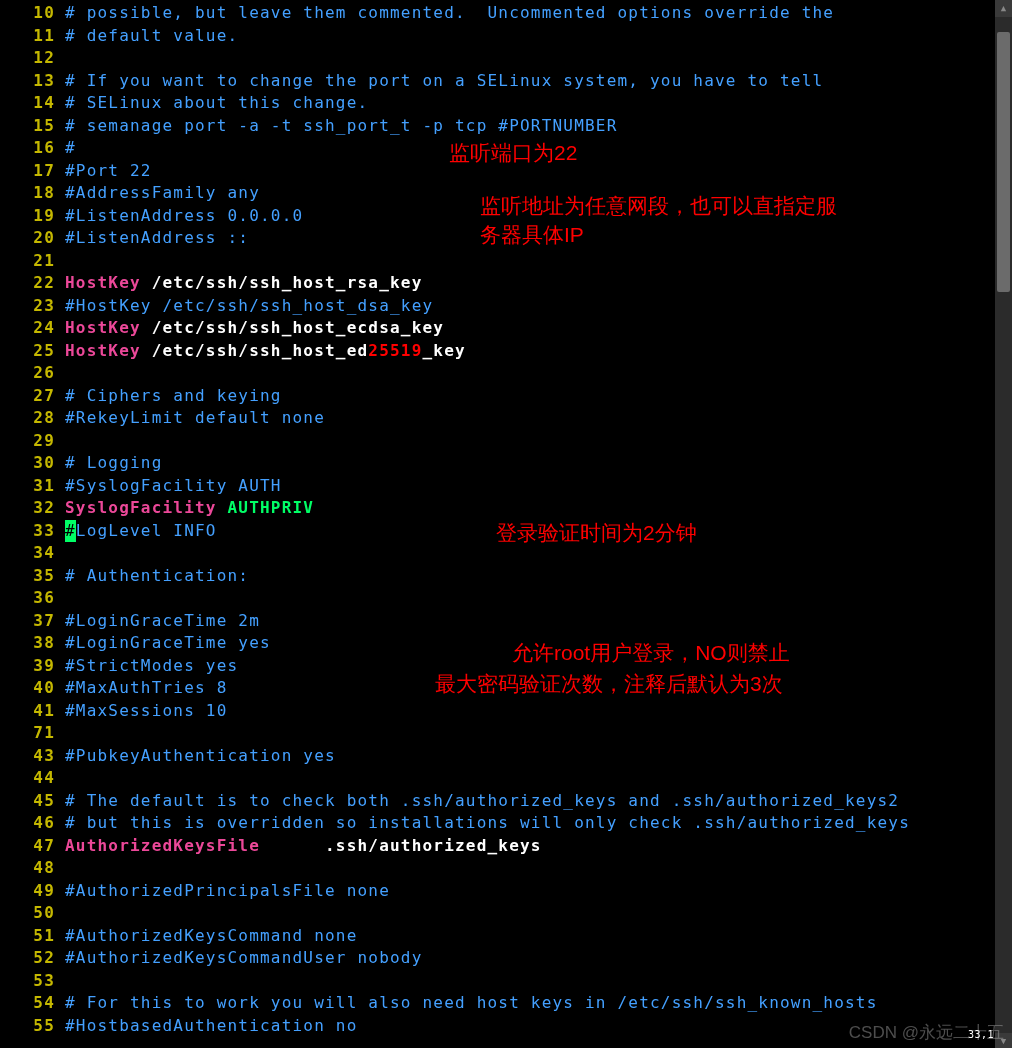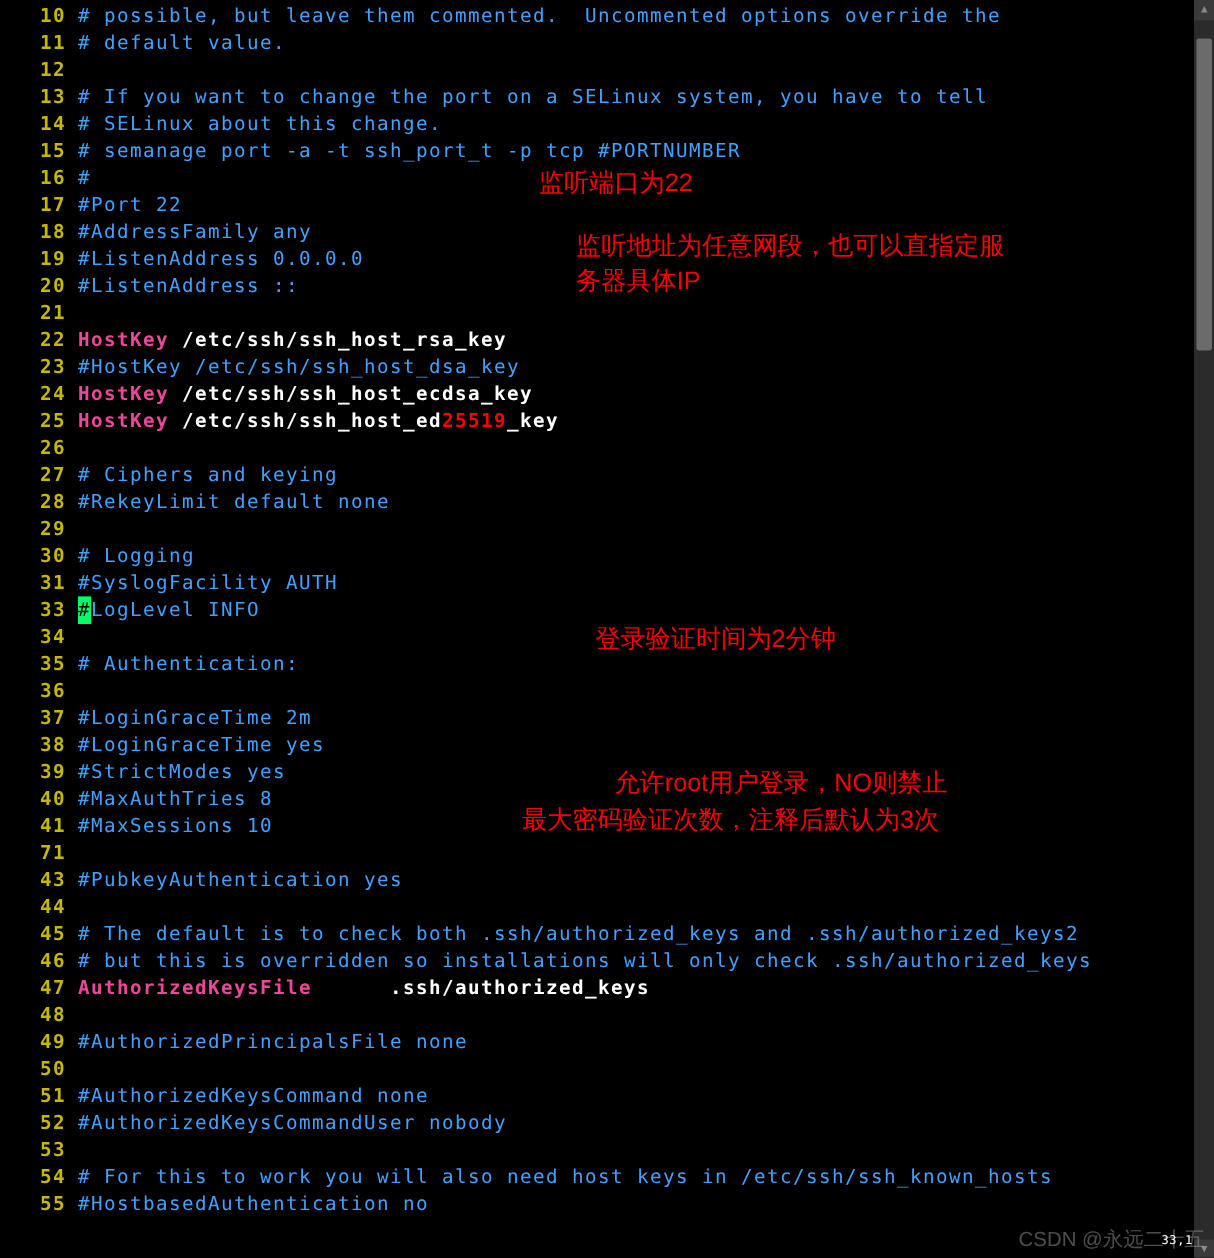--- a/index.html
+++ b/index.html
@@ -98,20 +98,21 @@
       <div class="line"><span class="lnum">22</span><span class="yel">HostKey</span><span class="wht"> /etc/ssh/ssh_host_rsa_key</span></div>
       <div class="line"><span class="lnum">23</span><span class="txt">#HostKey /etc/ssh/ssh_host_dsa_key</span></div>
       <div class="line"><span class="lnum">24</span><span class="yel">HostKey</span><span class="wht"> /etc/ssh/ssh_host_ecdsa_key</span></div>
       <div class="line"><span class="lnum">25</span><span class="yel">HostKey</span><span class="wht"> /etc/ssh/ssh_host_ed</span><span class="red">25519</span><span class="wht">_key</span></div>
       <div class="line"><span class="lnum">26</span></div>
       <div class="line"><span class="lnum">27</span><span class="txt"># Ciphers and keying</span></div>
       <div class="line"><span class="lnum">28</span><span class="txt">#RekeyLimit default none</span></div>
       <div class="line"><span class="lnum">29</span></div>
       <div class="line"><span class="lnum">30</span><span class="txt"># Logging</span></div>
       <div class="line"><span class="lnum">31</span><span class="txt">#SyslogFacility AUTH</span></div>
+      <div class="line"><span class="lnum">32</span><span class="yel">SyslogFacility</span><span class="wht"> </span><span class="grn">AUTHPRIV</span></div>
       <div class="line"><span class="lnum">33</span><span class="cursorbg">#</span><span class="txt">LogLevel INFO</span></div>
       <div class="line"><span class="lnum">34</span></div>
       <div class="line"><span class="lnum">35</span><span class="txt"># Authentication:</span></div>
       <div class="line"><span class="lnum">36</span></div>
       <div class="line"><span class="lnum">37</span><span class="txt">#LoginGraceTime 2m</span></div>
       <div class="line"><span class="lnum">38</span><span class="txt">#LoginGraceTime yes</span></div>
       <div class="line"><span class="lnum">39</span><span class="txt">#StrictModes yes</span></div>
       <div class="line"><span class="lnum">40</span><span class="txt">#MaxAuthTries 8</span></div>
       <div class="line"><span class="lnum">41</span><span class="txt">#MaxSessions 10</span></div>
       <div class="line"><span class="lnum">71</span></div>

